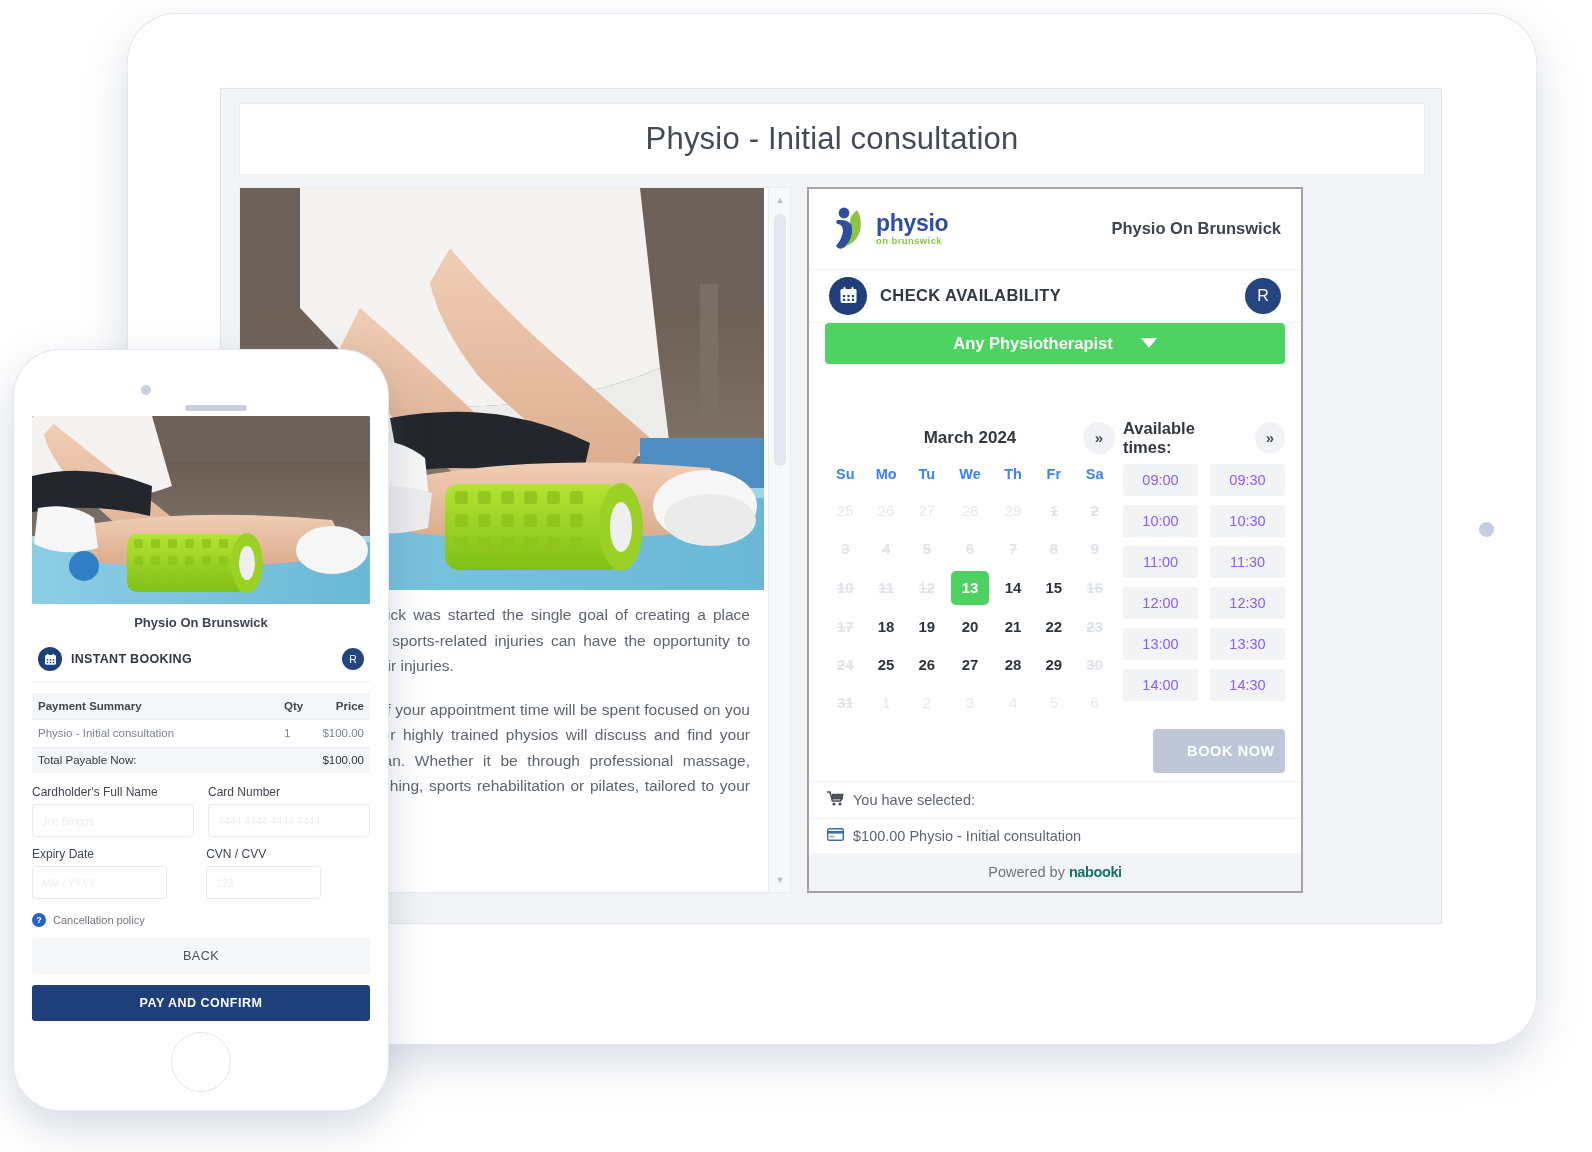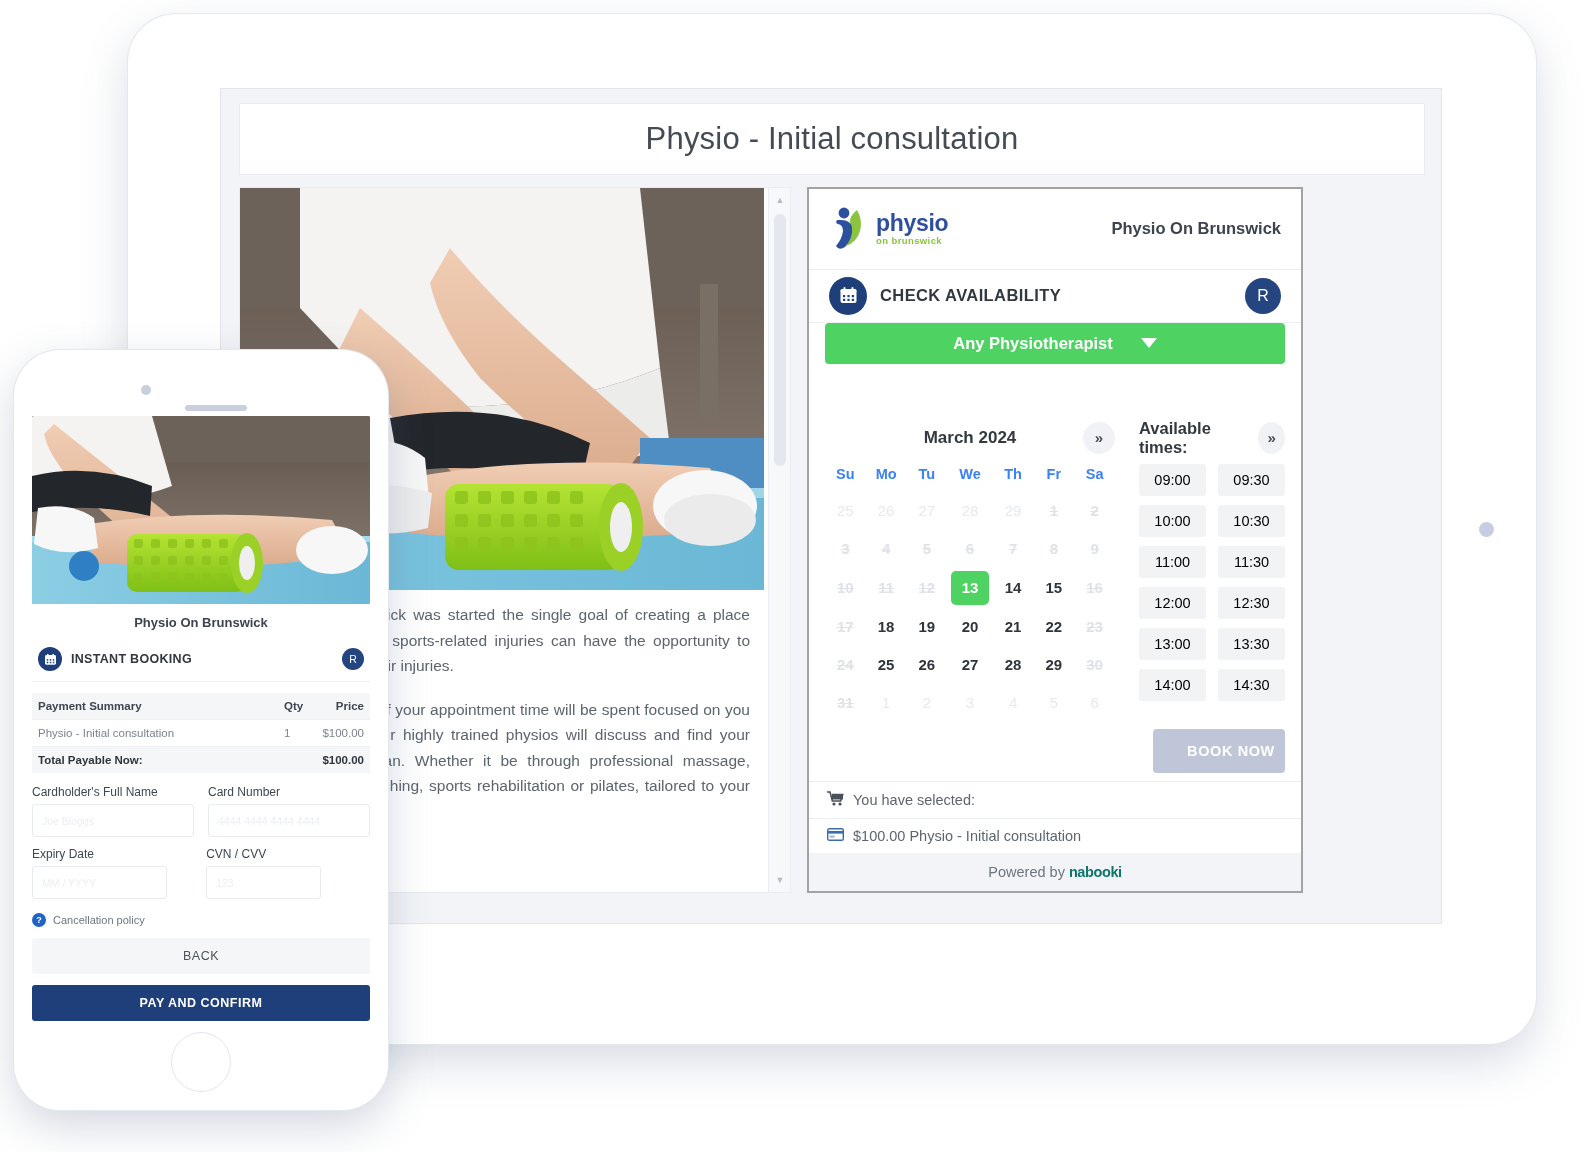--- a/index.html
+++ b/index.html
@@ -77,42 +77,42 @@
   .wg-titlebar .label { font-size:16.5px; font-weight:bold; color:#32383f; letter-spacing:.4px; flex:1; }
   .avatar { width:36px; height:36px; border-radius:50%; background:#24457f; color:#fff;
       display:flex; align-items:center; justify-content:center; font-size:16px; font-weight:500; }
 
   .staff-select { margin:0 16px 0; height:45px; background:#4ed363; border-radius:4px;
       display:flex; align-items:center; justify-content:center; gap:28px;
       color:#fff; font-size:16.5px; font-weight:bold; }
   .caret { width:0;height:0;border-left:8px solid transparent;border-right:8px solid transparent;
       border-top:10px solid #fff; }
 
-  .wg-body { flex:1; display:flex; padding:12px 16px 0; gap:18px;margin-top:40px; }
+  .wg-body { flex:1; display:flex; padding:12px 16px 0; gap:2px;margin-top:40px; }
   .cal { width:290px; }
   .cal-head { display:flex; align-items:center; justify-content:center; position:relative; height:44px; }
   .cal-head .m { font-size:17px; font-weight:bold; color:#33393f; }
   .nav-btn { position:absolute; right:0; top:6px; width:32px; height:32px; border-radius:50%;
       background:#f0f2f5; color:#4b5159; font-size:15px; font-weight:bold;
       display:flex; align-items:center; justify-content:center; }
   table.cal-grid { width:100%; border-collapse:collapse; }
   table.cal-grid th { font-size:14.5px; font-weight:bold; color:#3b82f6; padding:6px 0 10px; }
   table.cal-grid td { text-align:center; padding:3px 0; height:38px; }
   .day { width:34px;height:30px;line-height:30px; margin:0 auto; font-size:15px;
       font-weight:bold; color:#2f353c; border-radius:5px; }
   .day.out   { color:#e6e9ed; font-weight:normal; }
   .day.dis   { color:#dfe3e8; text-decoration:line-through; font-weight:bold; }
   .day.sel   { background:#4ed363; color:#fff; height:34px; line-height:34px; width:38px; }
 
   .times { flex:1; padding-left:6px; }
   .times-head { display:flex; align-items:center; justify-content:center; gap:14px; height:44px; position:relative; }
   .times-head .t { font-size:16.5px; font-weight:bold; color:#33393f; }
   .slot-grid { display:grid; grid-template-columns:1fr 1fr; gap:9px 12px; padding-top:4px; }
   .slot { height:32px; background:#f1f3f5; border-radius:3px; display:flex;
-      align-items:center; justify-content:center; font-size:14.5px; color:#000000; }
+      align-items:center; justify-content:center; font-size:14.5px; color:#8b5cf6; }
 
   .wg-actions { height:64px; display:flex; align-items:center; justify-content:flex-end; padding:0 16px; }
   .book-now { width:132px; height:44px; background:#bfc6d8; color:#ffffff; border:none;
       border-radius:4px; font-size:14.5px; font-weight:bold; letter-spacing:.6px;
       font-family:"Liberation Sans", sans-serif;padding-left:24px; }
 
   .sel-row { border-top:1px solid #eceff3; padding:9px 18px; display:flex; align-items:center; gap:9px;
       font-size:14.5px; color:#5e656e; }
   .sel-row.alt { border-top:1px solid #eceff3; }
 
@@ -141,21 +141,21 @@
   .ph-titlebar .label { flex:1; font-size:12.5px; font-weight:bold; color:#32383f; letter-spacing:.3px; }
   .ph-avatar { width:22px;height:22px;border-radius:50%;background:#24457f;color:#fff;
       display:flex;align-items:center;justify-content:center;font-size:10.5px; }
 
   table.pay { width:100%; border-collapse:collapse; margin-top:11px; }
   table.pay th, table.pay td { font-size:11.5px; padding:7px 6px; }
   table.pay th { text-align:left; color:#3f4650; font-weight:bold; background:#f4f6f8; border-bottom:1px solid #eceff3; }
   table.pay th.num, table.pay td.num { text-align:left; width:34px; }
   table.pay th.pr, table.pay td.pr { text-align:right; width:58px; }
   table.pay td { color:#7c838d; border-bottom:1px solid #eceff3; }
-  table.pay tr.total td { color:#2f353c; font-weight:bold; background:#f4f6f8; border-bottom:none; }
+  table.pay tr.total td { color:#2f353c; font-weight:normal; background:#f4f6f8; border-bottom:none; }
 
   .fields { display:flex; flex-wrap:wrap; gap:0 14px; margin-top:12px; }
   .fld { width:calc(50% - 7px); margin-bottom:10px; }
   .fld label { display:block; font-size:12px; color:#3f4650; margin-bottom:5px; }
   .fld input { width:100%; height:33px; border:1px solid #e8ebef; border-radius:3px;
       padding:0 9px; font-size:10.5px; color:#9aa1ab; font-family:"Liberation Sans", sans-serif; background:#fff; }
   .fld input::placeholder { color:#eceef1; }
   .fld.small { width:40%; }
   .fld.small2 { width:34%; }
 

